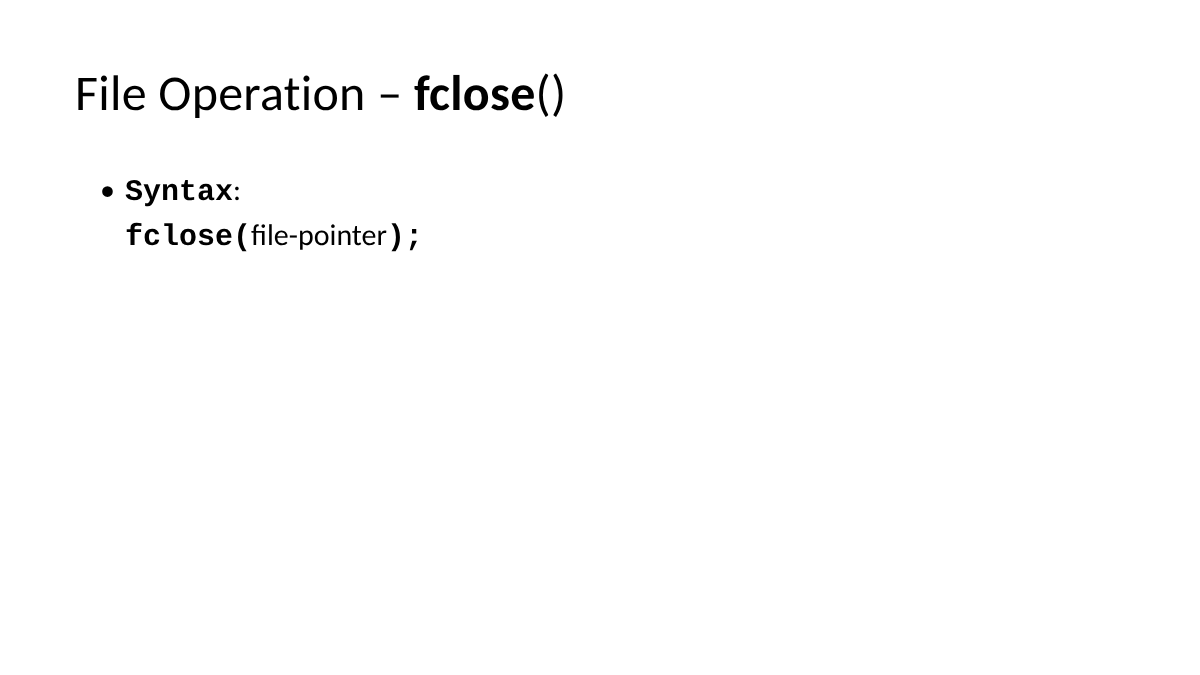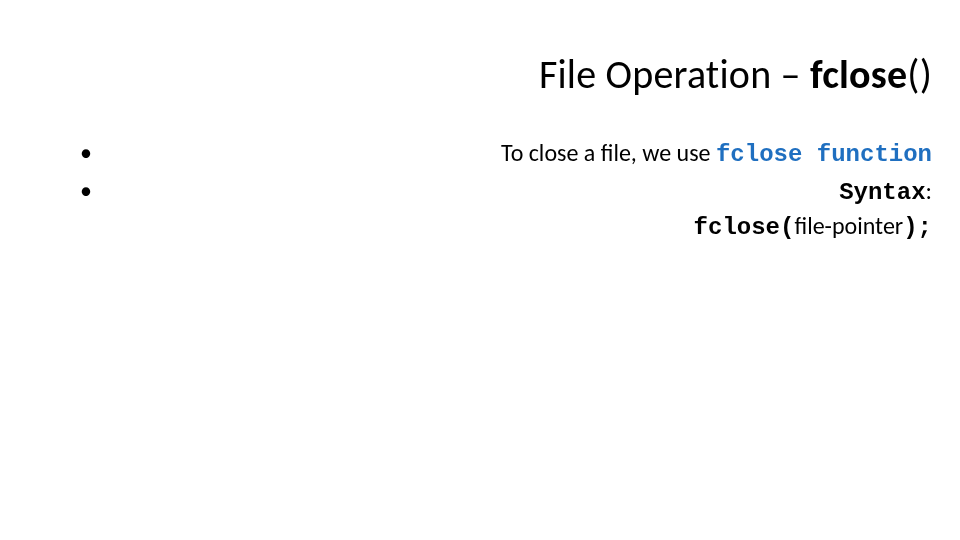--- a/index.html
+++ b/index.html
@@ -9,21 +9,20 @@
     height: 540px;
     background: #fff;
     font-family: "Calibri", "Segoe UI", sans-serif;
     color: #000;
   }
   .slide {
     box-sizing: border-box;
     width: 960px;
     height: 408px;
     padding: 50px 28px 40px 60px;
-    text-align: right;
   }
   .title {
     font-size: 40px;
     font-weight: 400;
     letter-spacing: 0.2px;
     margin-bottom: 38px;
   }
   .title .fn {
     font-weight: 700;
   }
@@ -62,23 +61,20 @@
 
 <div class="slide">
 
   <div class="title">
     <span>File Operation – </span><span class="fn">fclose</span><span>()</span>
   </div>
 
   <ul class="bullets">
 
 
-    <li>
-      <span>To close a file, we use </span><span class="mono blue">fclose function</span>
-    </li>
 
     <li>
       <span class="mono">Syntax</span><span>:</span>
       <div class="syntax-line">
         <span class="mono">fclose(</span><span>file-pointer</span><span class="mono">);</span>
       </div>
     </li>
 
   </ul>
 

